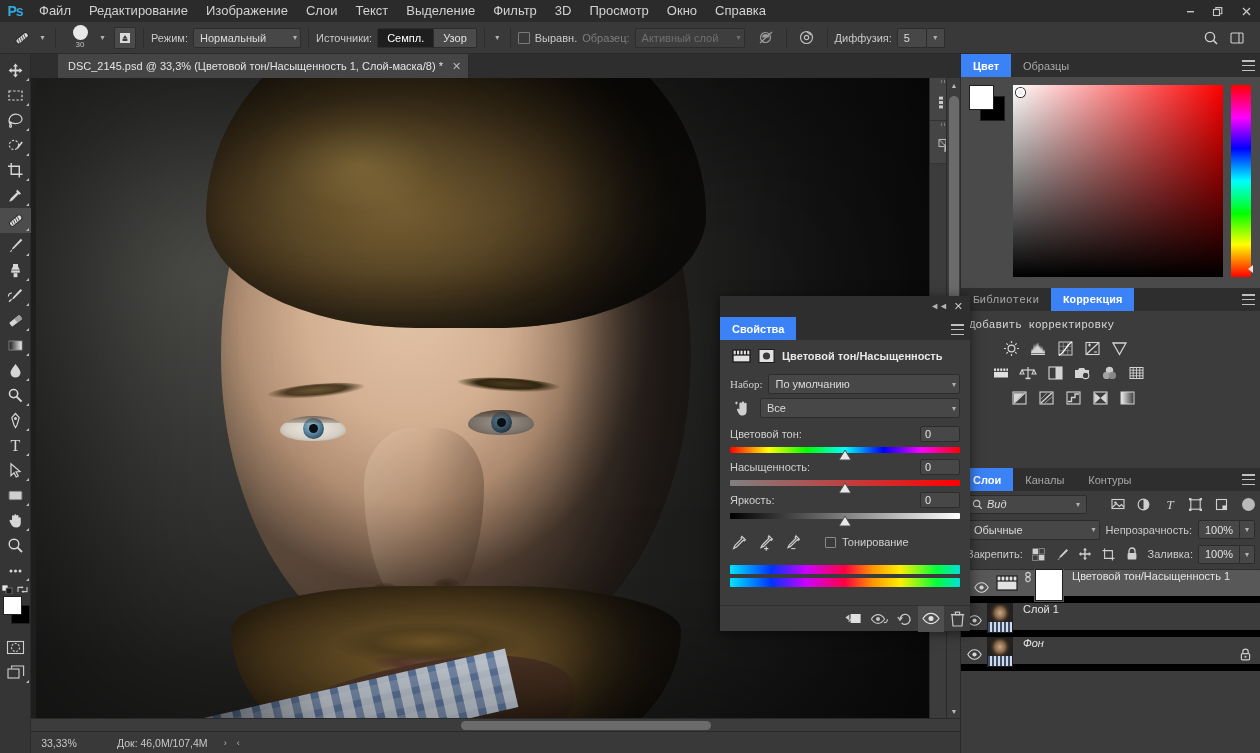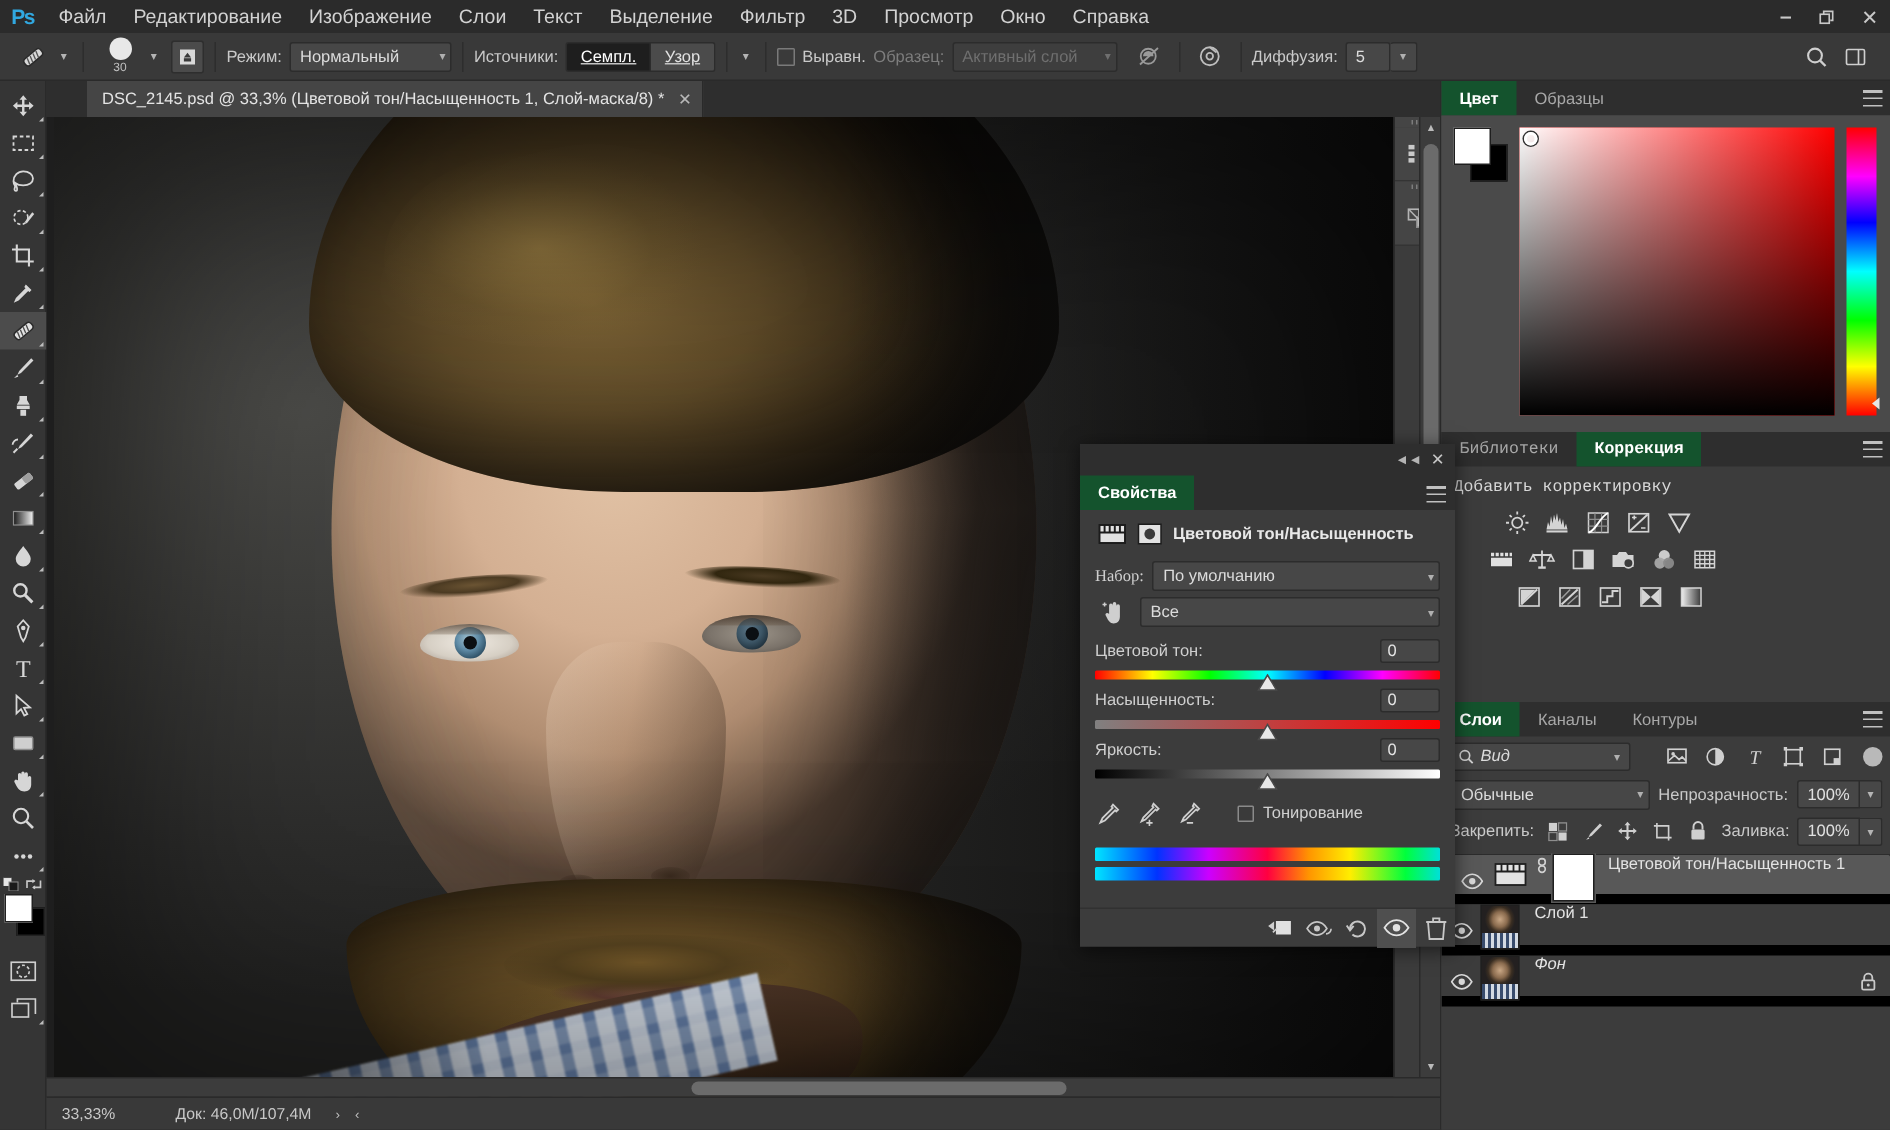--- a/index.html
+++ b/index.html
@@ -32,21 +32,21 @@
   .brushdot{width:15px;height:15px;border-radius:50%;background:#e8e8e8;margin-top:-2px;}
   .brushnum{font-size:8px;color:#c0c0c0;line-height:8px;margin-top:1px;}
   .ob-btn{width:22px;height:22px;display:flex;align-items:center;justify-content:center;border:1px solid #2e2e2e;background:#4b4b4b;border-radius:2px;}
   .ob-label{color:#c9c9c9;font-size:11px;white-space:nowrap;margin-right:5px;}
   .ob-label.dim{color:#7d7d7d;}
   .sel{height:20px;background:#474747;border:1px solid #2c2c2c;border-radius:2px;display:flex;align-items:center;color:#dcdcdc;font-size:11px;padding:0 3px 0 6px;position:relative;}
   .sel .cv{flex:1;}
   .sel .ar{color:#b0b0b0;font-size:8px;margin-left:6px;}
   .sel.dim{color:#6f6f6f;background:#3e3e3e;}
   .sel.dim .ar{color:#6f6f6f;}
-  .seg{display:flex;text-decoration:underline;}
+  .seg{display:flex;}
   .segbtn{height:20px;padding:0 9px;display:flex;align-items:center;justify-content:center;border:1px solid #2c2c2c;background:#4b4b4b;color:#e2e2e2;font-size:11px;}
   .segbtn.on{background:#1e1e1e;color:#fff;}
   .segbtn:first-child{border-radius:2px 0 0 2px;}
   .segbtn:last-child{border-radius:0 2px 2px 0;border-left:none;}
   .cbx{width:12px;height:12px;border:1px solid #7a7a7a;background:#3a3a3a;border-radius:1px;margin-right:5px;flex:none;}
 
   
   .toolbar{position:absolute;left:0;top:54px;width:31px;height:699px;background:#353535;border-right:1px solid #2a2a2a;padding-top:4px;}
   .tool{position:relative;width:31px;height:25px;display:flex;align-items:center;justify-content:center;}
   .tool.active{background:#4c4c4c;}
@@ -141,21 +141,21 @@
   
   .statusbar{position:absolute;left:31px;bottom:0;width:929px;height:22px;background:#393939;border-top:1px solid #2a2a2a;display:flex;align-items:center;color:#c8c8c8;font-size:10.5px;}
   .zoomfield{width:56px;text-align:center;}
   .docinfo{margin-left:30px;white-space:nowrap;}
   .sb-arr{margin-left:16px;color:#bdbdbd;font-size:9px;}
 
   
   .rightdock{position:absolute;left:960px;top:54px;width:300px;height:699px;background:#323232;border-left:1px solid #2a2a2a;}
   .tabrow{height:23px;background:#2e2e2e;display:flex;align-items:flex-end;position:relative;}
   .ptab{height:23px;padding:0 12px;display:flex;align-items:center;color:#a8a8a8;font-size:11px;white-space:nowrap;}
-  .ptab.on{background:#14532d;color:#ffffff;font-weight:bold;}
+  .ptab.on{background:#3b82f6;color:#ffffff;font-weight:bold;}
   .pmenu{position:absolute;right:6px;top:6px;width:13px;height:11px;display:flex;flex-direction:column;justify-content:space-between;}
   .pmenu i{display:block;height:1.5px;background:#c0c0c0;}
 
   
   .colorpanel{position:absolute;left:0;top:0;width:300px;height:234px;background:#4a4a4a;}
   .cp-body{position:absolute;left:0;top:23px;width:300px;height:211px;display:flex;padding:8px 10px 8px 8px;gap:8px;background:#4a4a4a;}
   .cp-swatches{position:relative;width:36px;height:36px;flex:none;}
   .cp-sw{position:absolute;width:25px;height:25px;border:1px solid #1f1f1f;}
   .cp-sw.fg{left:0;top:0;background:#fff;z-index:2;}
   .cp-sw.bg{left:11px;top:11px;background:#000;z-index:1;}

